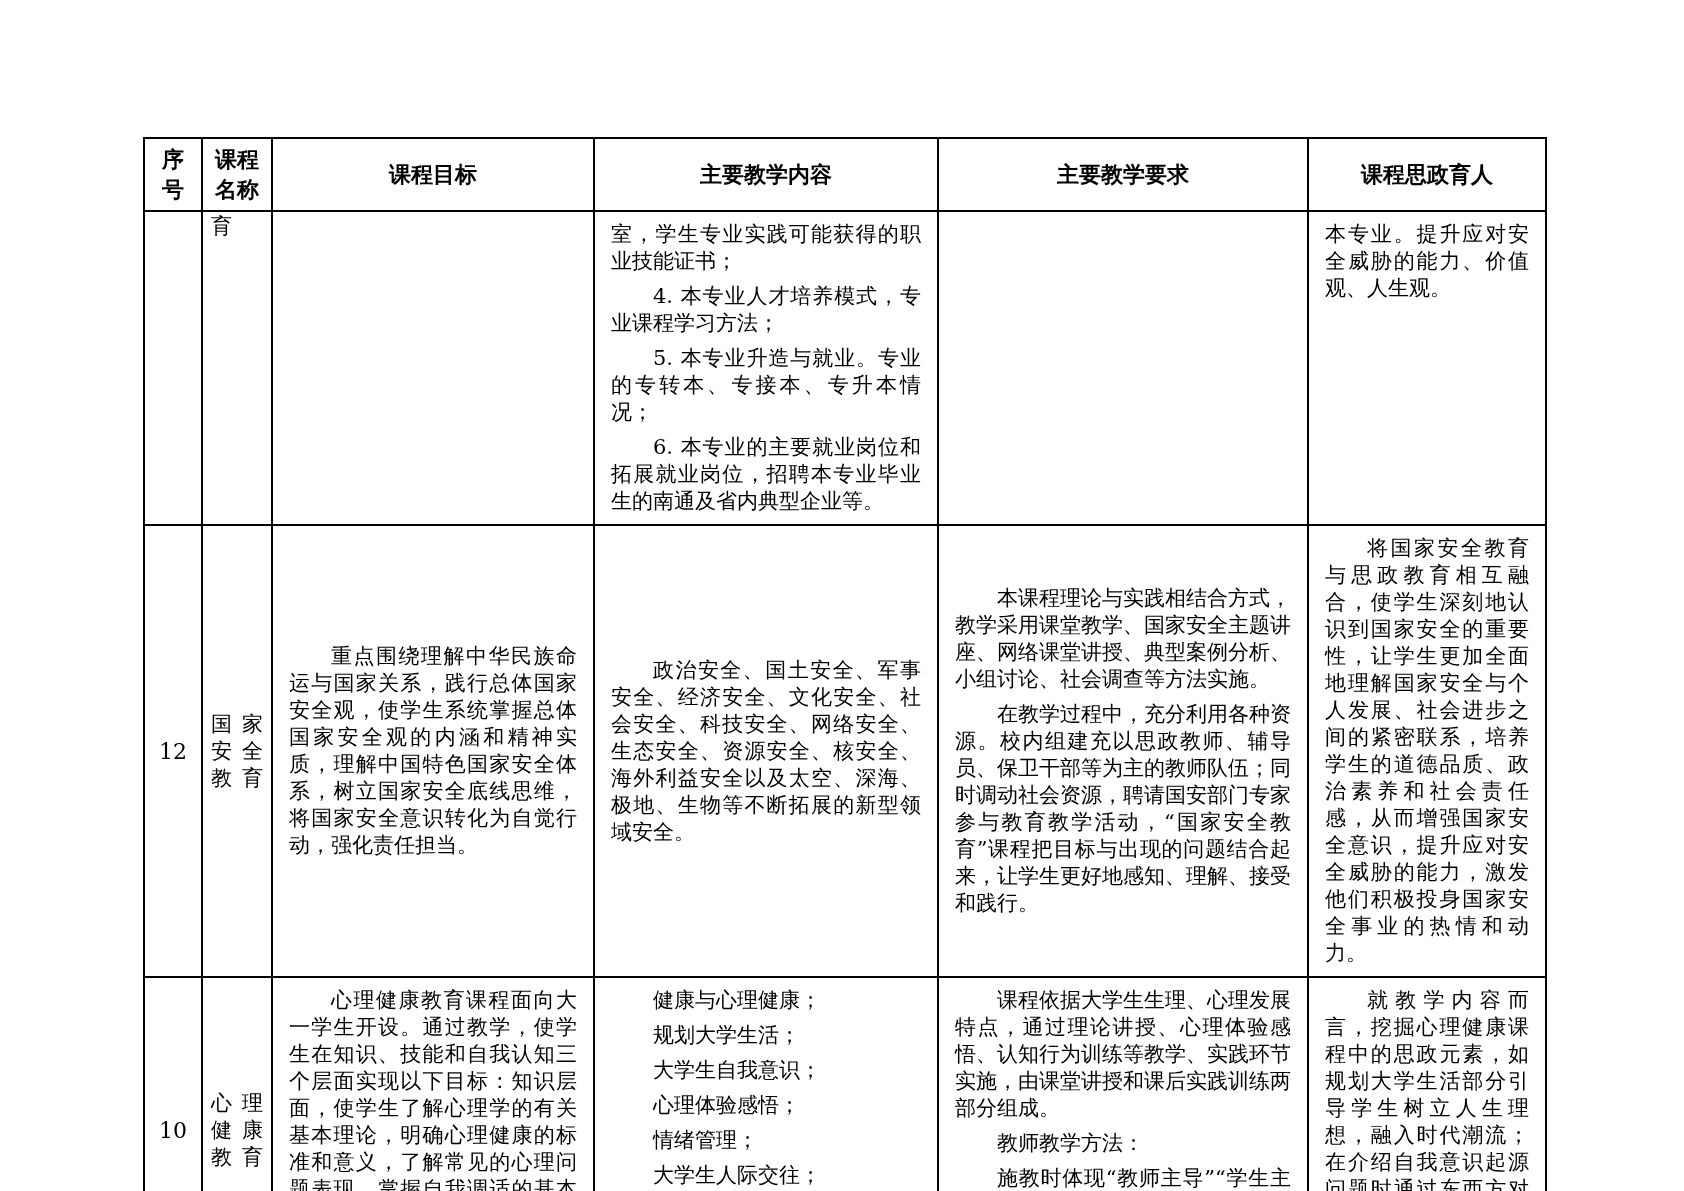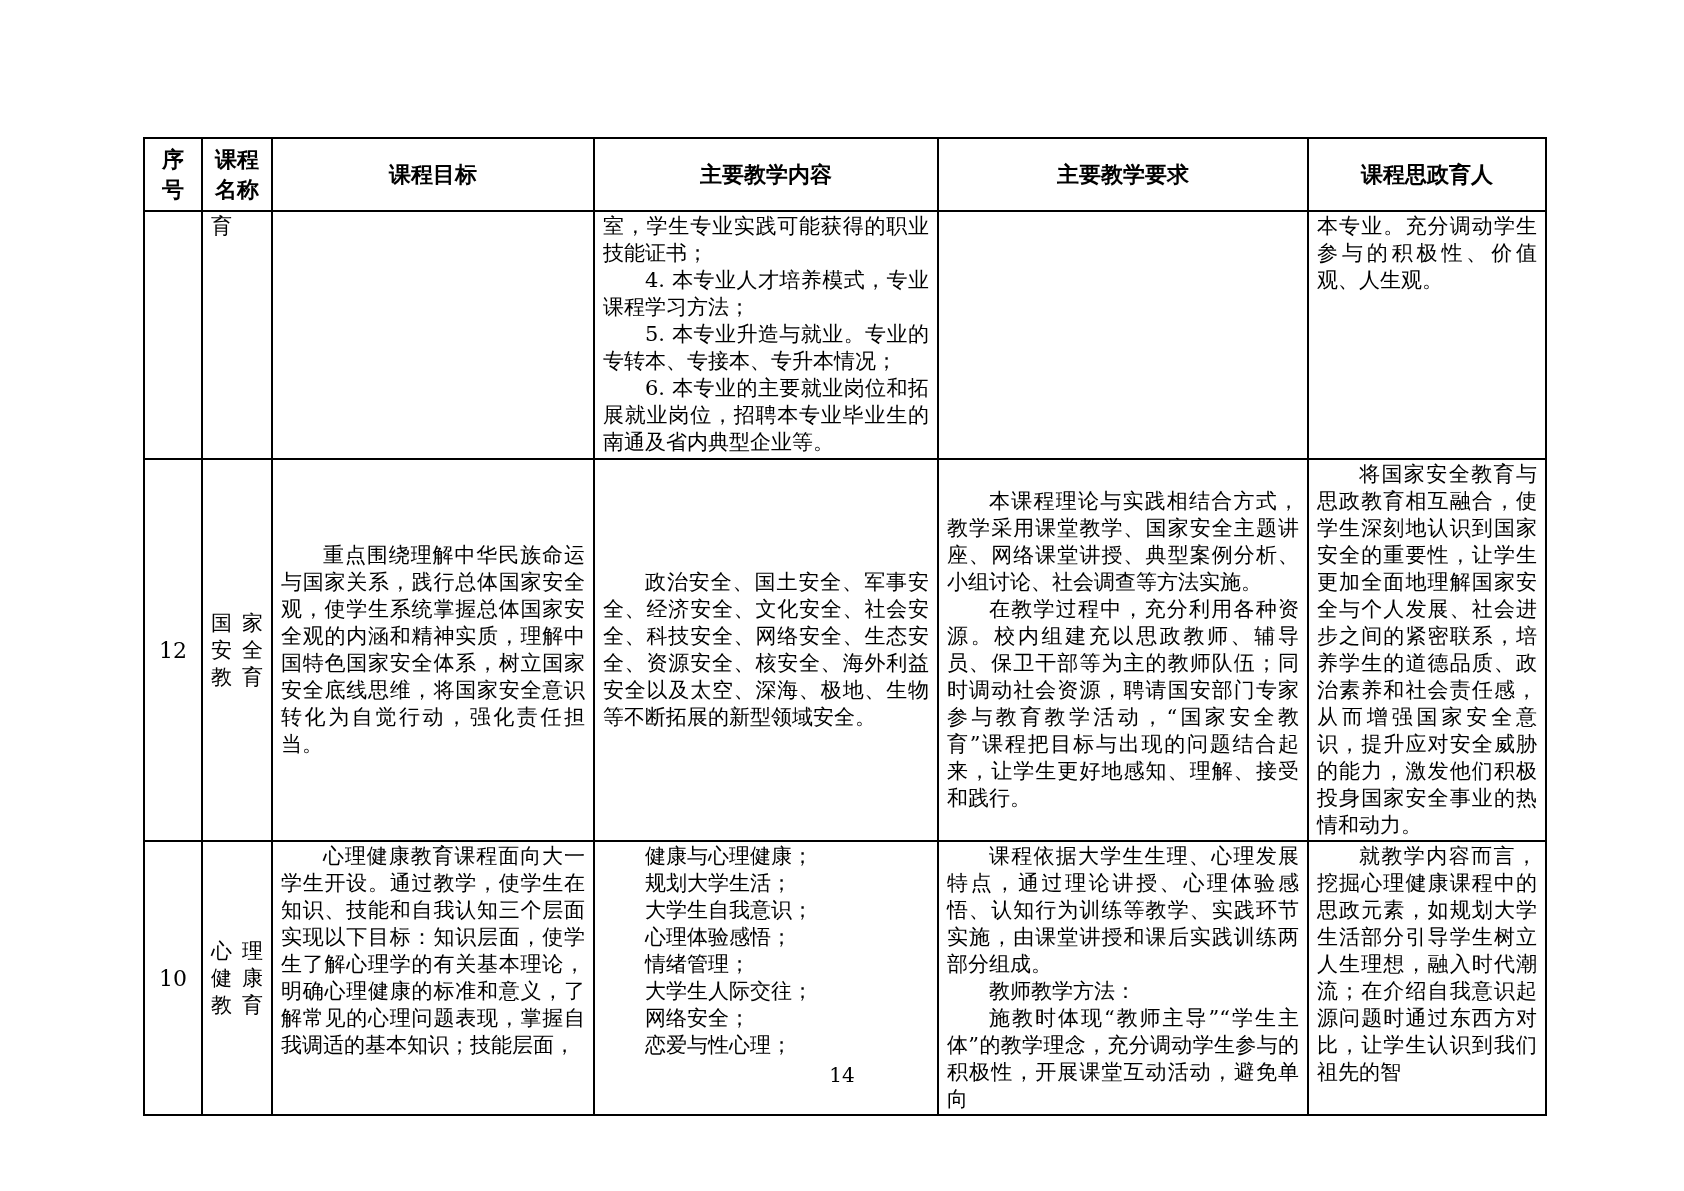--- a/index.html
+++ b/index.html
@@ -37,21 +37,21 @@
     padding:4px 2px;
   }
   col.c-no{width:58px;}
   col.c-name{width:70px;}
   col.c-obj{width:322px;}
   col.c-content{width:344px;}
   col.c-req{width:370px;}
   col.c-ideo{width:238px;}
 
   td p{
-    margin:0;
+    margin:8px;
     text-align:justify;
     text-justify:inter-ideograph;
   }
   td p.indent{text-indent:2em;}
   td p.noindent{text-indent:0;}
 
   td.v-mid{vertical-align:middle;}
   td.num-cell{
     text-align:center;
     vertical-align:middle;
@@ -111,21 +111,21 @@
       </td>
       <td></td>
       <td>
         <p class="noindent">室，学生专业实践可能获得的职业技能证书；</p>
         <p class="indent">4. 本专业人才培养模式，专业课程学习方法；</p>
         <p class="indent">5. 本专业升造与就业。专业的专转本、专接本、专升本情况；</p>
         <p class="indent">6. 本专业的主要就业岗位和拓展就业岗位，招聘本专业毕业生的南通及省内典型企业等。</p>
       </td>
       <td></td>
       <td>
-        <p class="noindent">本专业。充分调动学生参与的积极性、价值观、人生观。</p>
+        <p class="noindent">本专业。提升应对安全威胁的能力、价值观、人生观。</p>
       </td>
     </tr>
 
     <tr style="height:354px;">
       <td class="num-cell">12</td>
       <td class="name-cell">
         <div class="name-line">国家</div>
         <div class="name-line">安全</div>
         <div class="name-line">教育</div>
       </td>
@@ -169,14 +169,13 @@
         <p class="indent">教师教学方法：</p>
         <p class="indent">施教时体现“教师主导”“学生主体”的教学理念，充分调动学生参与的积极性，开展课堂互动活动，避免单向</p>
       </td>
       <td>
         <p class="indent">就教学内容而言，挖掘心理健康课程中的思政元素，如规划大学生活部分引导学生树立人生理想，融入时代潮流；在介绍自我意识起源问题时通过东西方对比，让学生认识到我们祖先的智</p>
       </td>
     </tr>
   </tbody>
     </table>
 
-  <div class="page-number">14</div>
 </div>
 
 </body></html>

